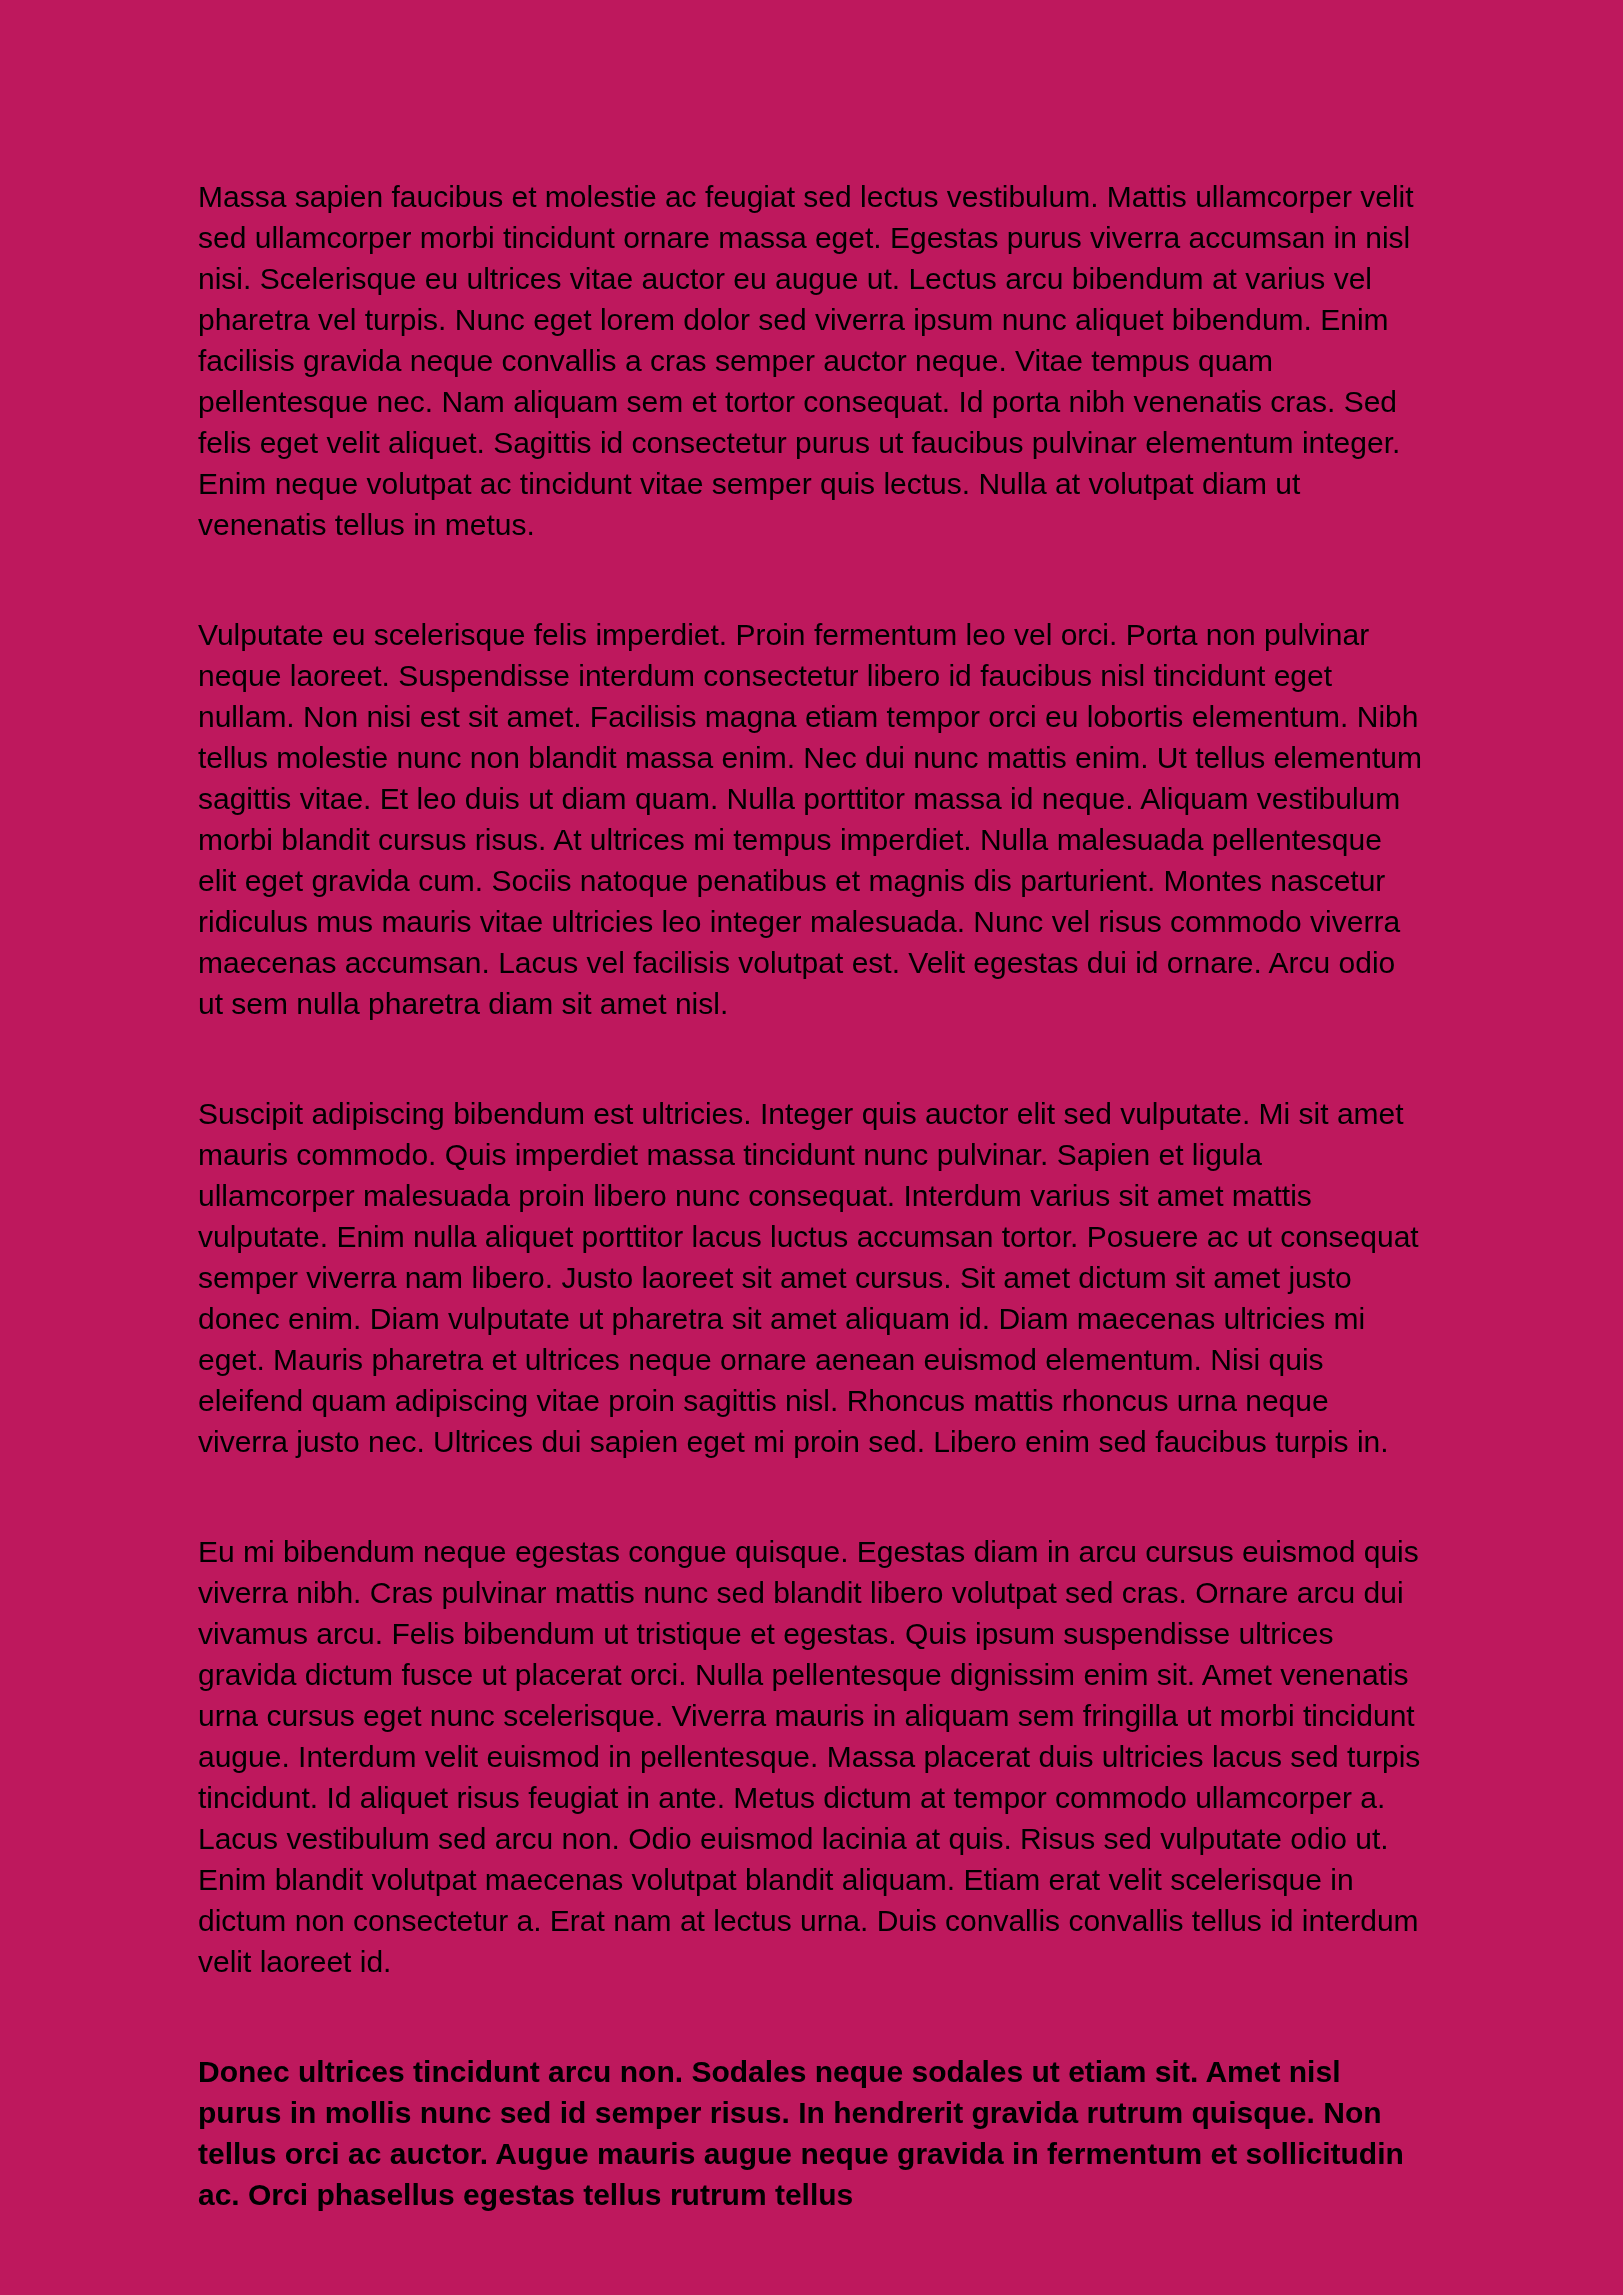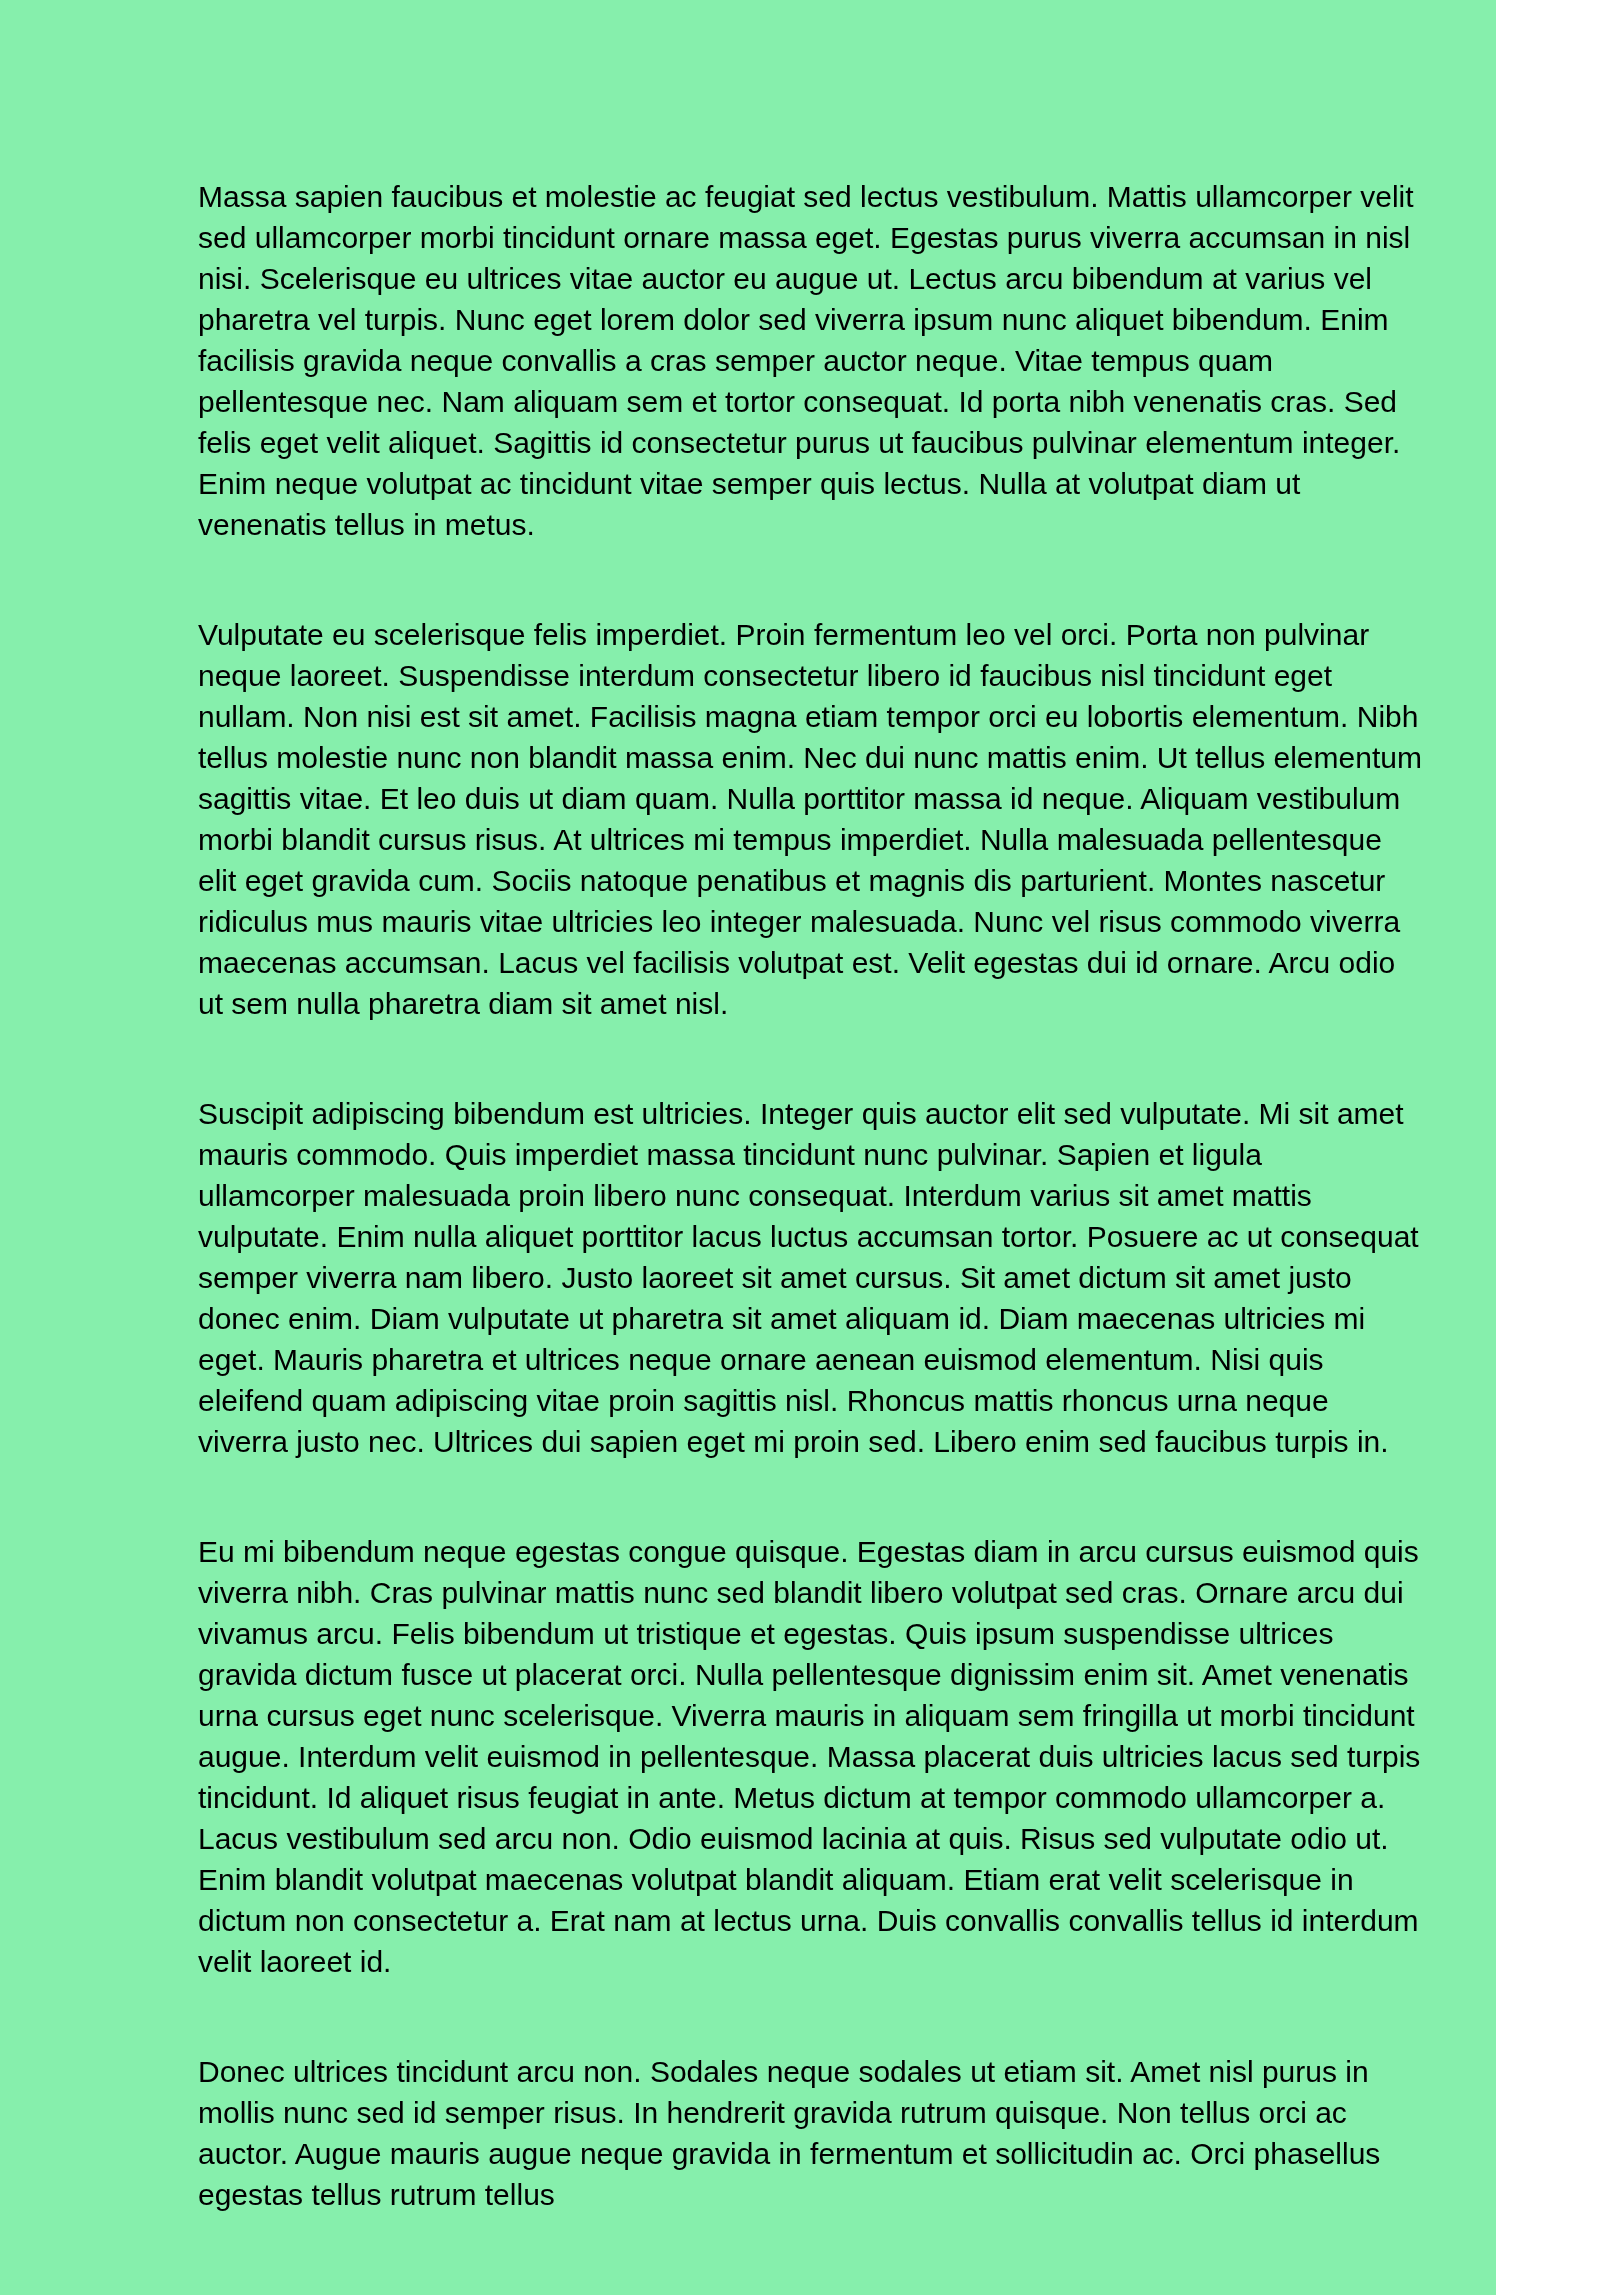--- a/index.html
+++ b/index.html
@@ -2,43 +2,44 @@
 <html style="font-size:10.5px"><head>
 <meta charset="utf-8">
 <style>
   html, body {
     margin: 0;
     padding: 0;
     background: #ffffff;
   }
   .page {
     position: relative;
-    width: 1496px;
+    width: 1623px;
     height: 2295px;
-    background: #86efac;
+    background: #be185d;
     overflow: hidden;
   }
   .content {
     position: absolute;
     left: 198px;
     top: 176px;          
     width: 1225px;
     font-family: "Liberation Sans", "DejaVu Sans", sans-serif;
     font-size: 30px;
     line-height: 41px;
     color: #000000;
     text-align: left;
     letter-spacing: 0px;
   }
   .content p {
     margin: 0 0 69px 0;
     padding: 0;
   }
   .content p:last-child {
     margin-bottom: 0;
+    font-weight: bold;
   }
 </style>
 </head>
 <body>
 
 <div class="page">
   <div class="content">
     <p>Massa sapien faucibus et molestie ac feugiat sed lectus vestibulum. Mattis ullamcorper velit sed ullamcorper morbi tincidunt ornare massa eget. Egestas purus viverra accumsan in nisl nisi. Scelerisque eu ultrices vitae auctor eu augue ut. Lectus arcu bibendum at varius vel pharetra vel turpis. Nunc eget lorem dolor sed viverra ipsum nunc aliquet bibendum. Enim facilisis gravida neque convallis a cras semper auctor neque. Vitae tempus quam pellentesque nec. Nam aliquam sem et tortor consequat. Id porta nibh venenatis cras. Sed felis eget velit aliquet. Sagittis id consectetur purus ut faucibus pulvinar elementum integer. Enim neque volutpat ac tincidunt vitae semper quis lectus. Nulla at volutpat diam ut venenatis tellus in metus.</p>
     <p>Vulputate eu scelerisque felis imperdiet. Proin fermentum leo vel orci. Porta non pulvinar neque laoreet. Suspendisse interdum consectetur libero id faucibus nisl tincidunt eget nullam. Non nisi est sit amet. Facilisis magna etiam tempor orci eu lobortis elementum. Nibh tellus molestie nunc non blandit massa enim. Nec dui nunc mattis enim. Ut tellus elementum sagittis vitae. Et leo duis ut diam quam. Nulla porttitor massa id neque. Aliquam vestibulum morbi blandit cursus risus. At ultrices mi tempus imperdiet. Nulla malesuada pellentesque elit eget gravida cum. Sociis natoque penatibus et magnis dis parturient. Montes nascetur ridiculus mus mauris vitae ultricies leo integer malesuada. Nunc vel risus commodo viverra maecenas accumsan. Lacus vel facilisis volutpat est. Velit egestas dui id ornare. Arcu odio ut sem nulla pharetra diam sit amet nisl.</p>
     <p>Suscipit adipiscing bibendum est ultricies. Integer quis auctor elit sed vulputate. Mi sit amet mauris commodo. Quis imperdiet massa tincidunt nunc pulvinar. Sapien et ligula ullamcorper malesuada proin libero nunc consequat. Interdum varius sit amet mattis vulputate. Enim nulla aliquet porttitor lacus luctus accumsan tortor. Posuere ac ut consequat semper viverra nam libero. Justo laoreet sit amet cursus. Sit amet dictum sit amet justo donec enim. Diam vulputate ut pharetra sit amet aliquam id. Diam maecenas ultricies mi eget. Mauris pharetra et ultrices neque ornare aenean euismod elementum. Nisi quis eleifend quam adipiscing vitae proin sagittis nisl. Rhoncus mattis rhoncus urna neque viverra justo nec. Ultrices dui sapien eget mi proin sed. Libero enim sed faucibus turpis in.</p>

